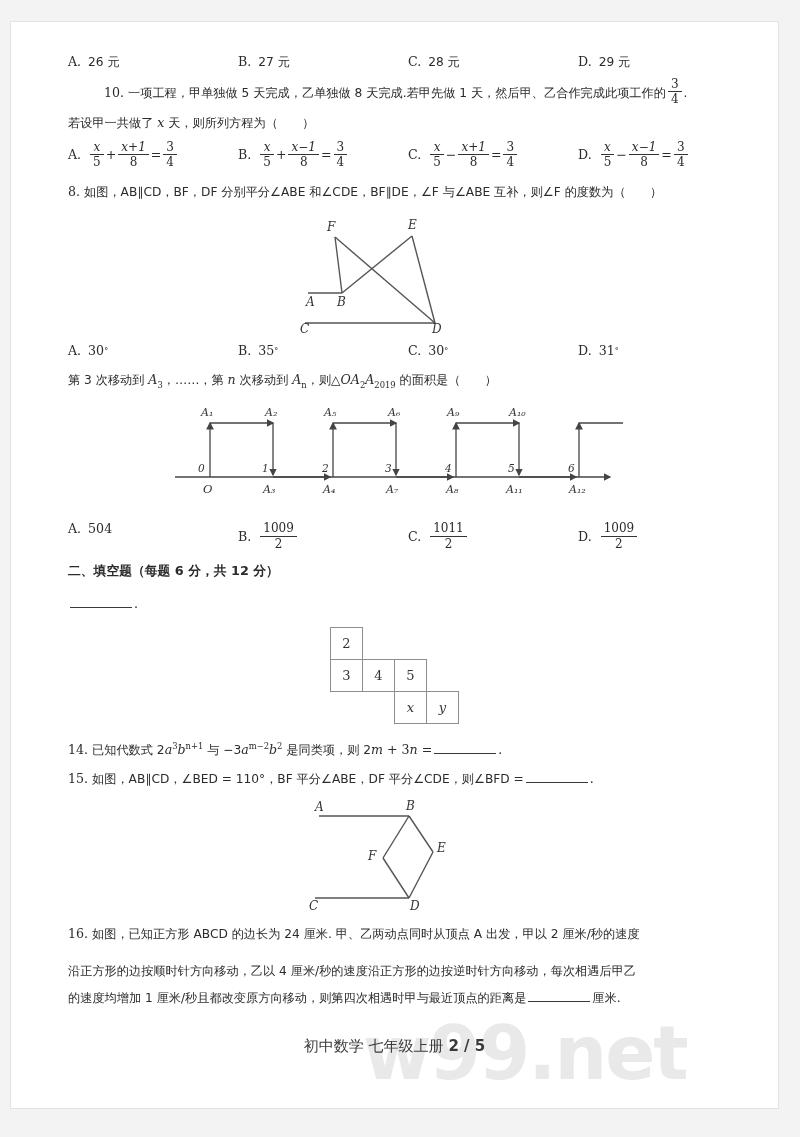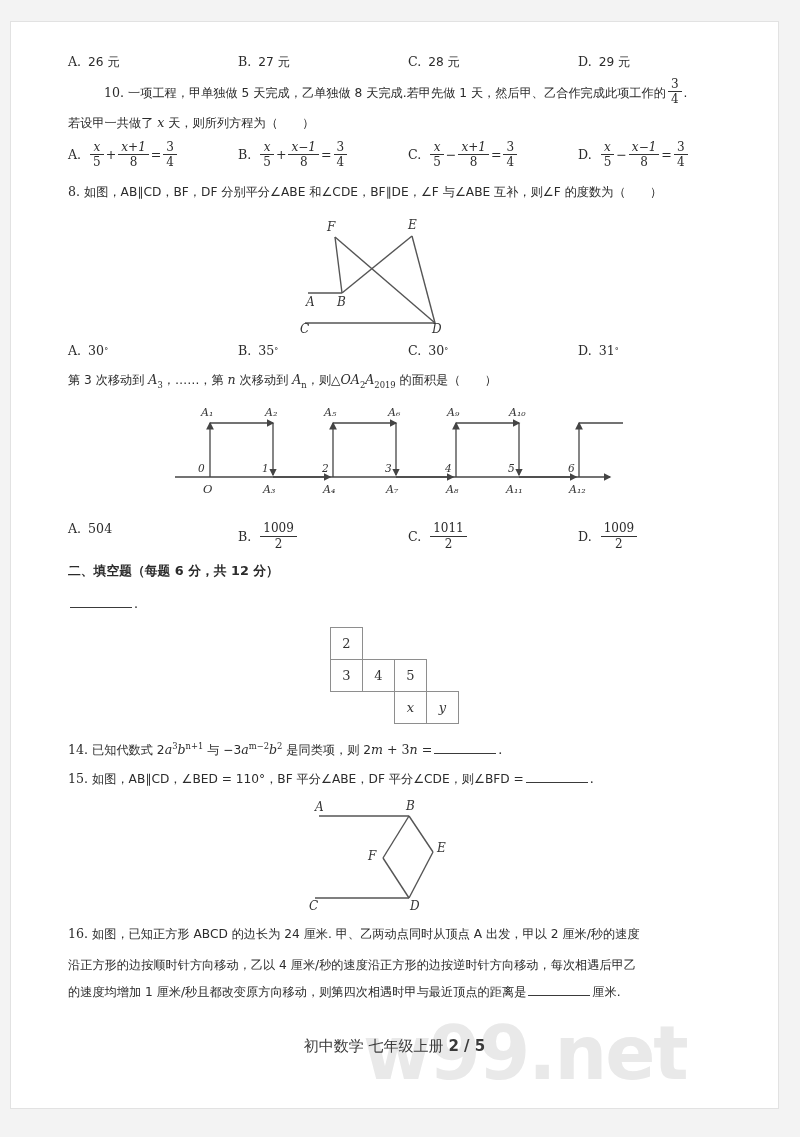--- a/index.html
+++ b/index.html
@@ -429,21 +429,21 @@
           <text x="10" y="13">A</text>
           <text x="101" y="12">B</text>
           <text x="4" y="112">C</text>
           <text x="105" y="112">D</text>
           <text x="132" y="54">E</text>
           <text x="63" y="62">F</text>
         </g>
       </svg>
     </div>
 
-    <div class="qpara" style="margin-bottom:6px;">
+    <div class="qpara" style="margin-bottom:12px;">
       <span>16.</span>
       <span class="cn">如图，已知正方形 ABCD 的边长为 24 厘米. 甲、乙两动点同时从顶点 A 出发，甲以 2 厘米/秒的速度</span>
     </div>
     <div class="qpara" style="margin-bottom:2px;">
       <span class="cn">沿正方形的边按顺时针方向移动，乙以 4 厘米/秒的速度沿正方形的边按逆时针方向移动，每次相遇后甲乙</span>
     </div>
     <div class="qpara" style="margin-bottom:2px;">
       <span class="cn">的速度均增加 1 厘米/秒且都改变原方向移动，则第四次相遇时甲与最近顶点的距离是</span><span class="blank"></span><span class="cn">厘米.</span>
     </div>
 

